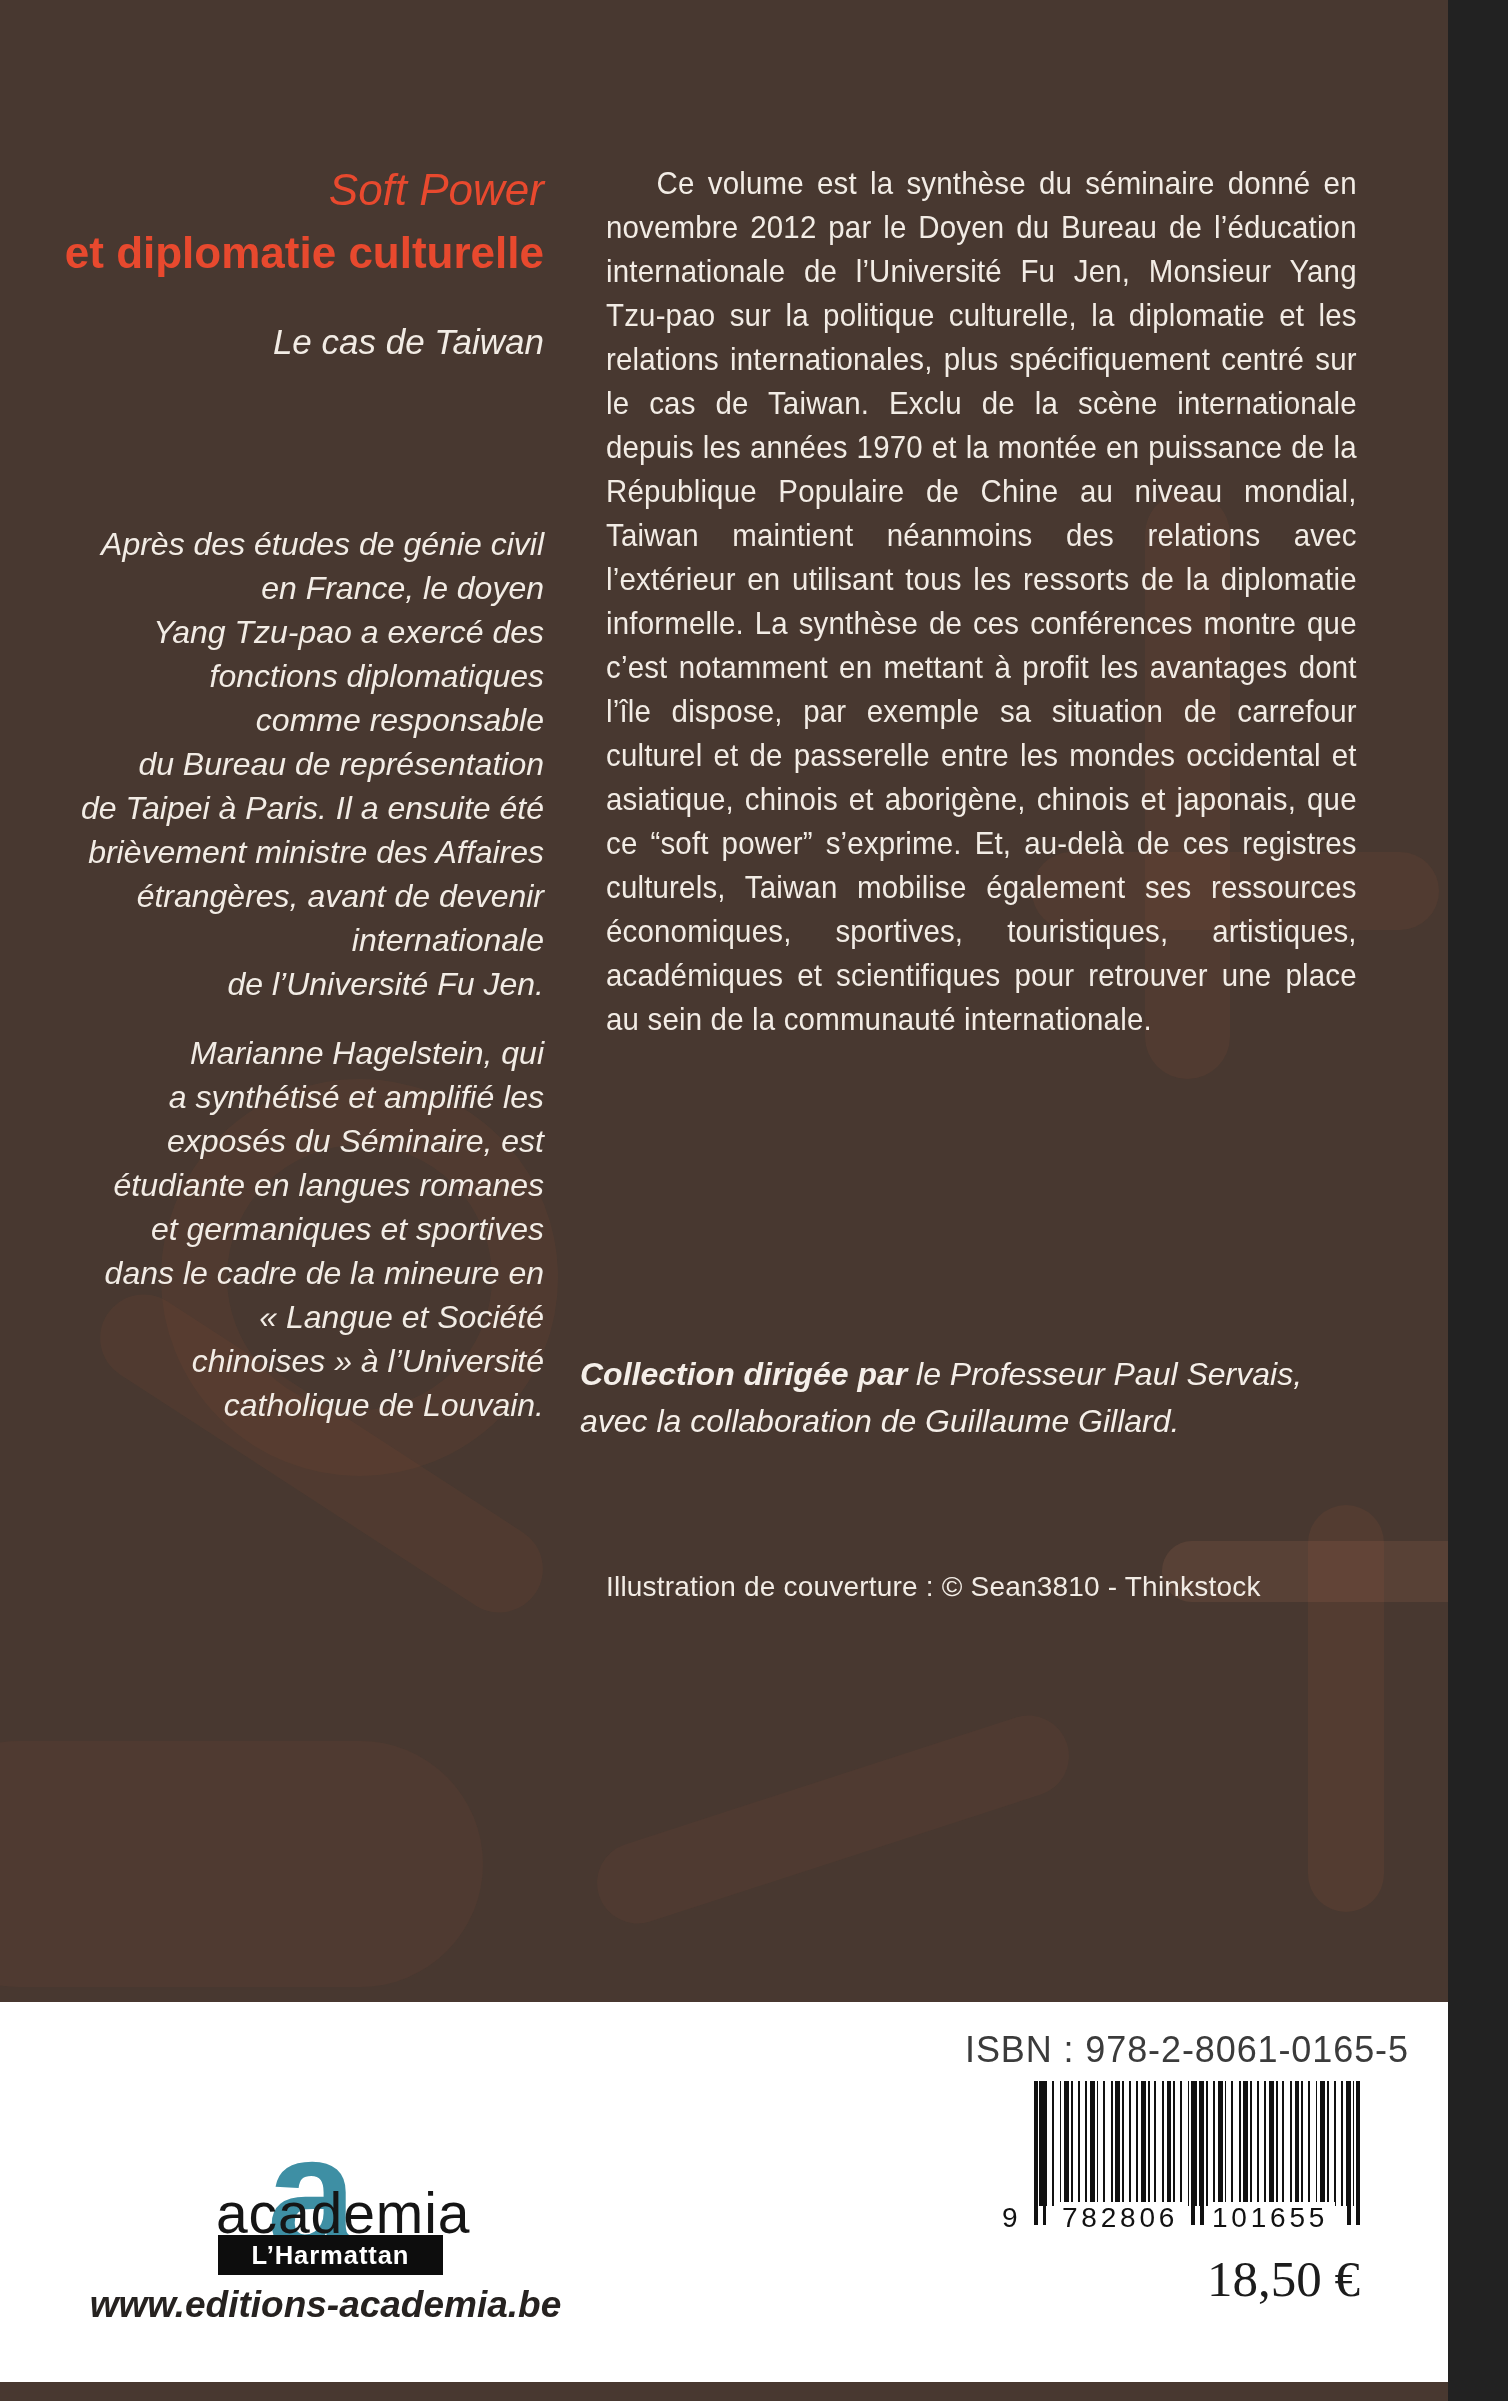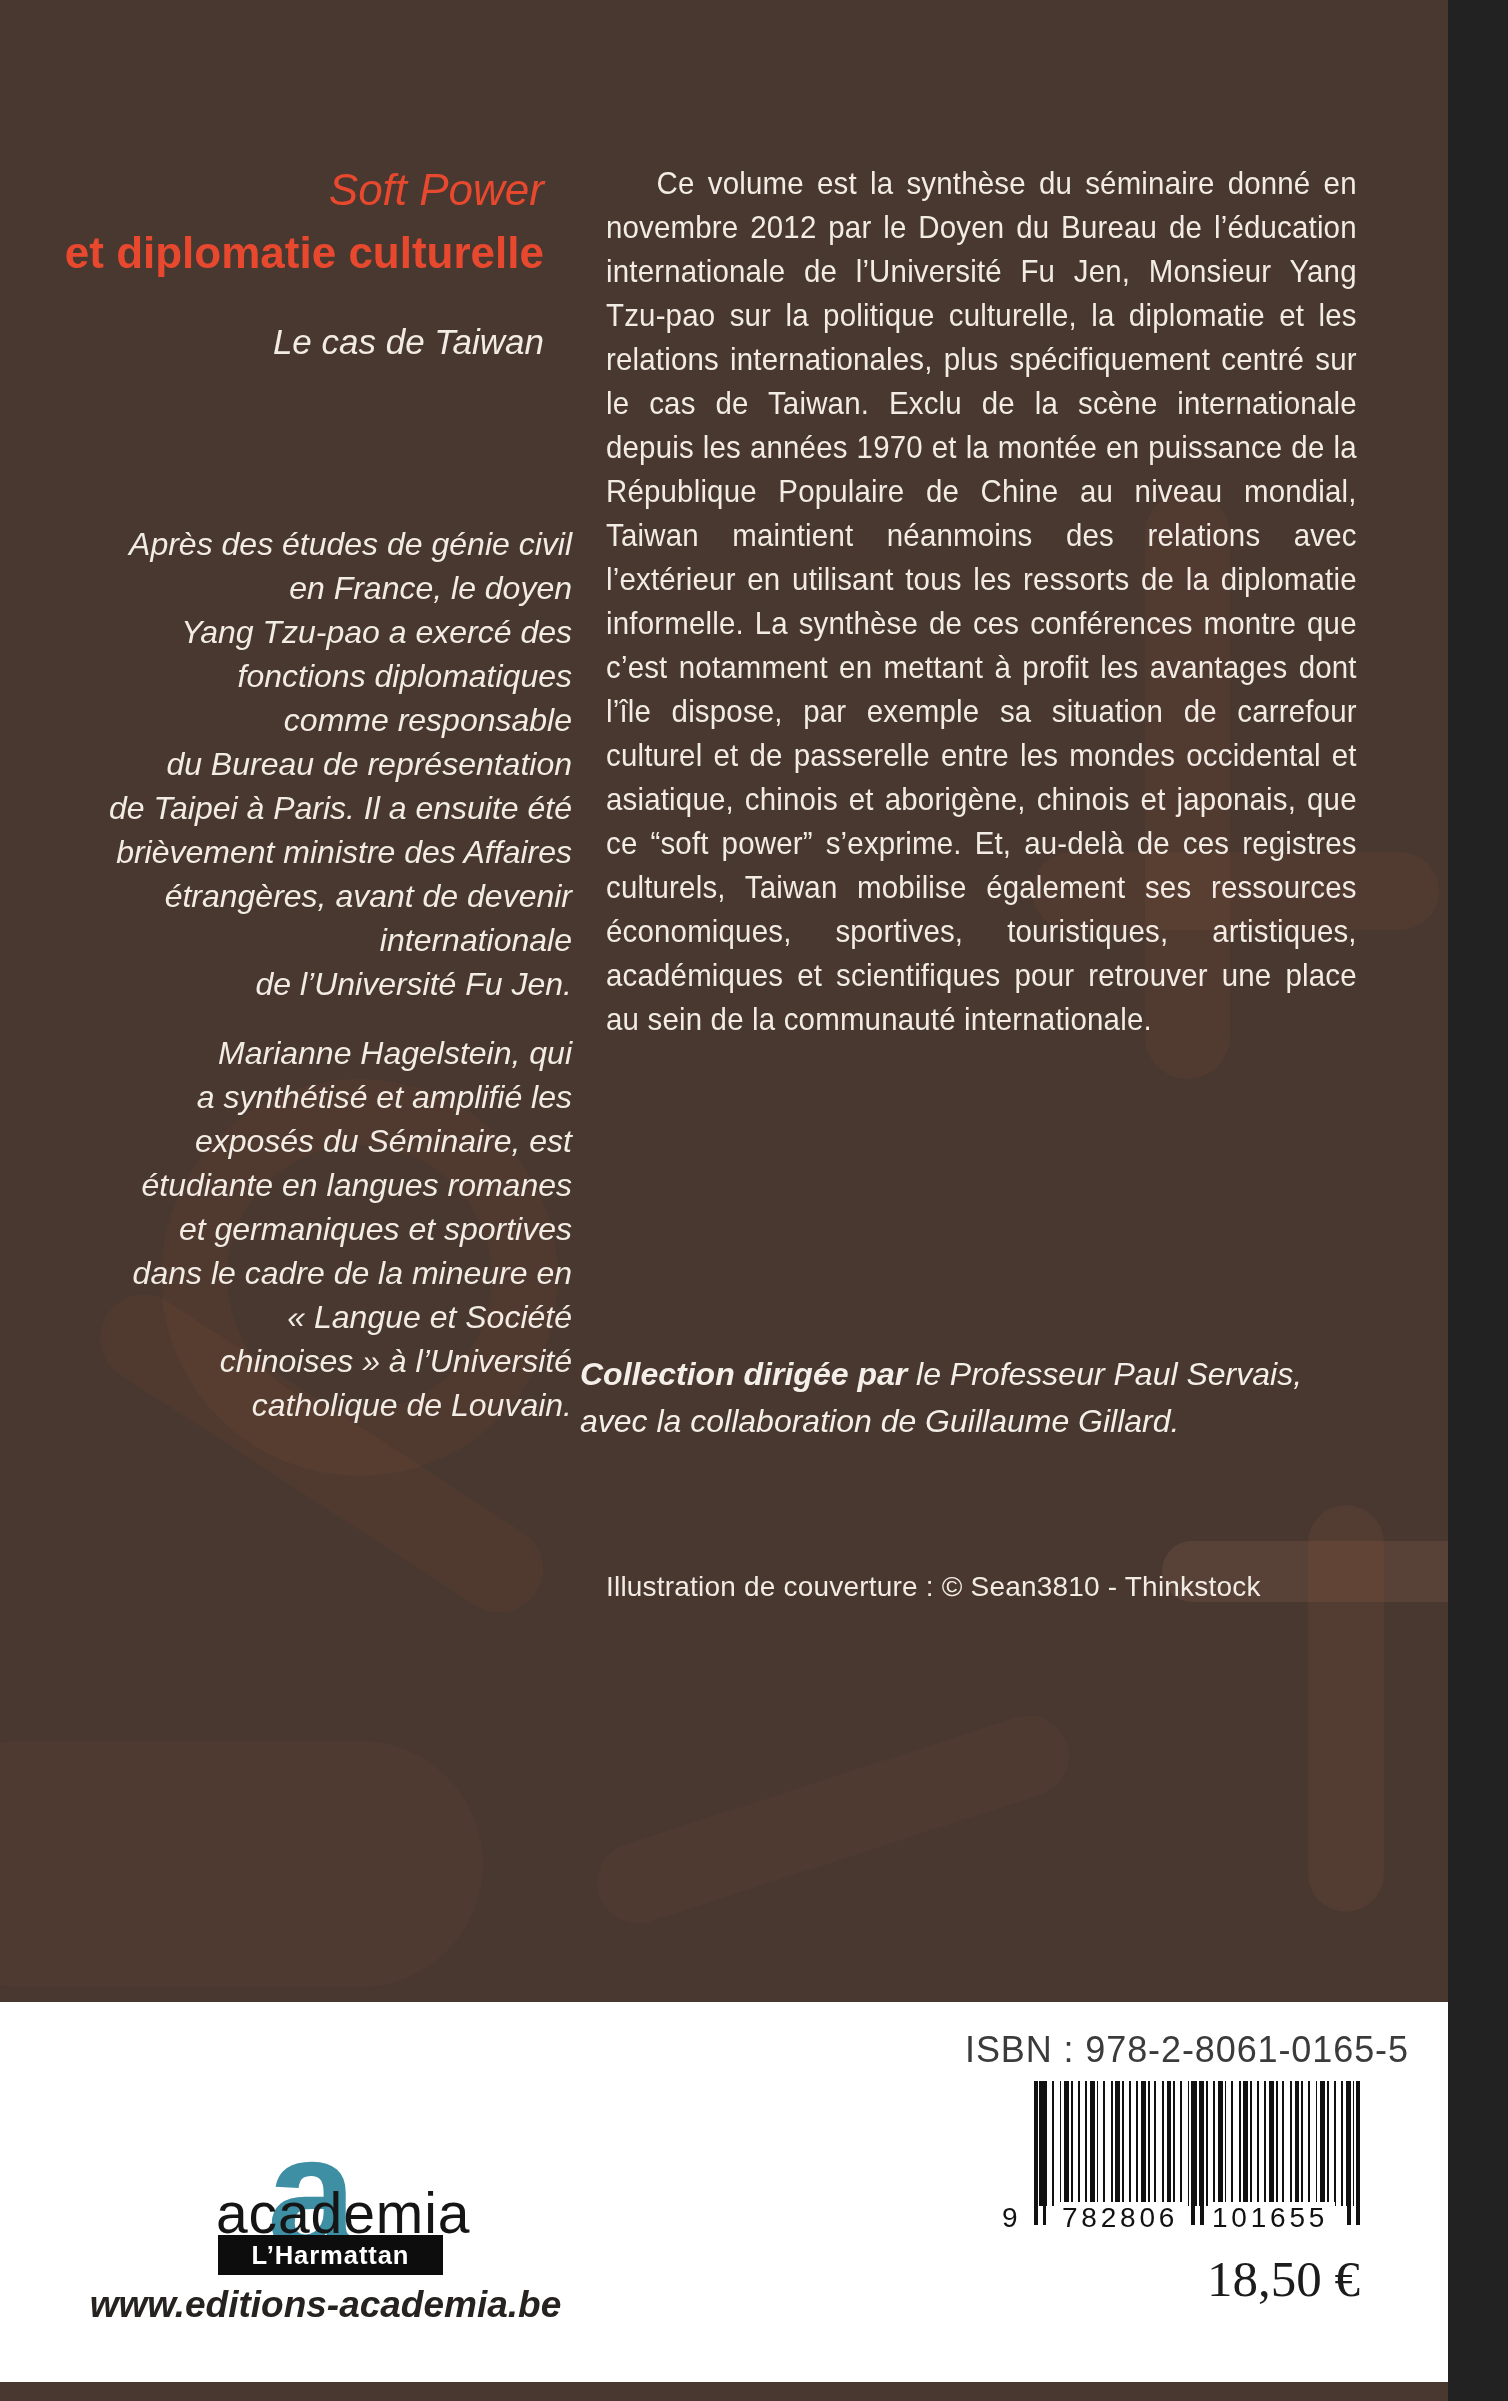--- a/index.html
+++ b/index.html
@@ -22,21 +22,21 @@
   .wm8{left:587px;top:1779px;width:492px;height:81px;border-radius:41px;background:rgba(165,88,60,.08);transform:rotate(-18deg);}
 
   
   .title-block{position:absolute;left:0;top:165px;width:544px;text-align:right;line-height:1.12;}
   .title-italic{font-style:italic;font-weight:400;font-size:44px;color:#e8492e;}
   .title-bold{font-weight:700;font-size:44px;color:#e8492e;margin-top:14px;}
   .subtitle{font-style:italic;font-size:35px;color:#f2ece5;margin-top:44px;}
 
   
   .bio{position:absolute;left:0;top:522px;width:544px;text-align:right;
-       font-style:italic;font-size:32px;line-height:44px;color:#f2ece5;padding-left:28px;}
+       font-style:italic;font-size:32px;line-height:44px;color:#f2ece5;}
   .bio .para2{margin-top:24.6px;}
   .bio .bold{font-weight:400;}
 
   
   .synopsis{
     position:absolute;left:606px;top:161px;width:816px;
     transform:scaleX(.92);transform-origin:left top;
     font-size:32px;line-height:44px;color:#f2ece5;
     text-align:justify;text-indent:55px;letter-spacing:0.2px;
   }

